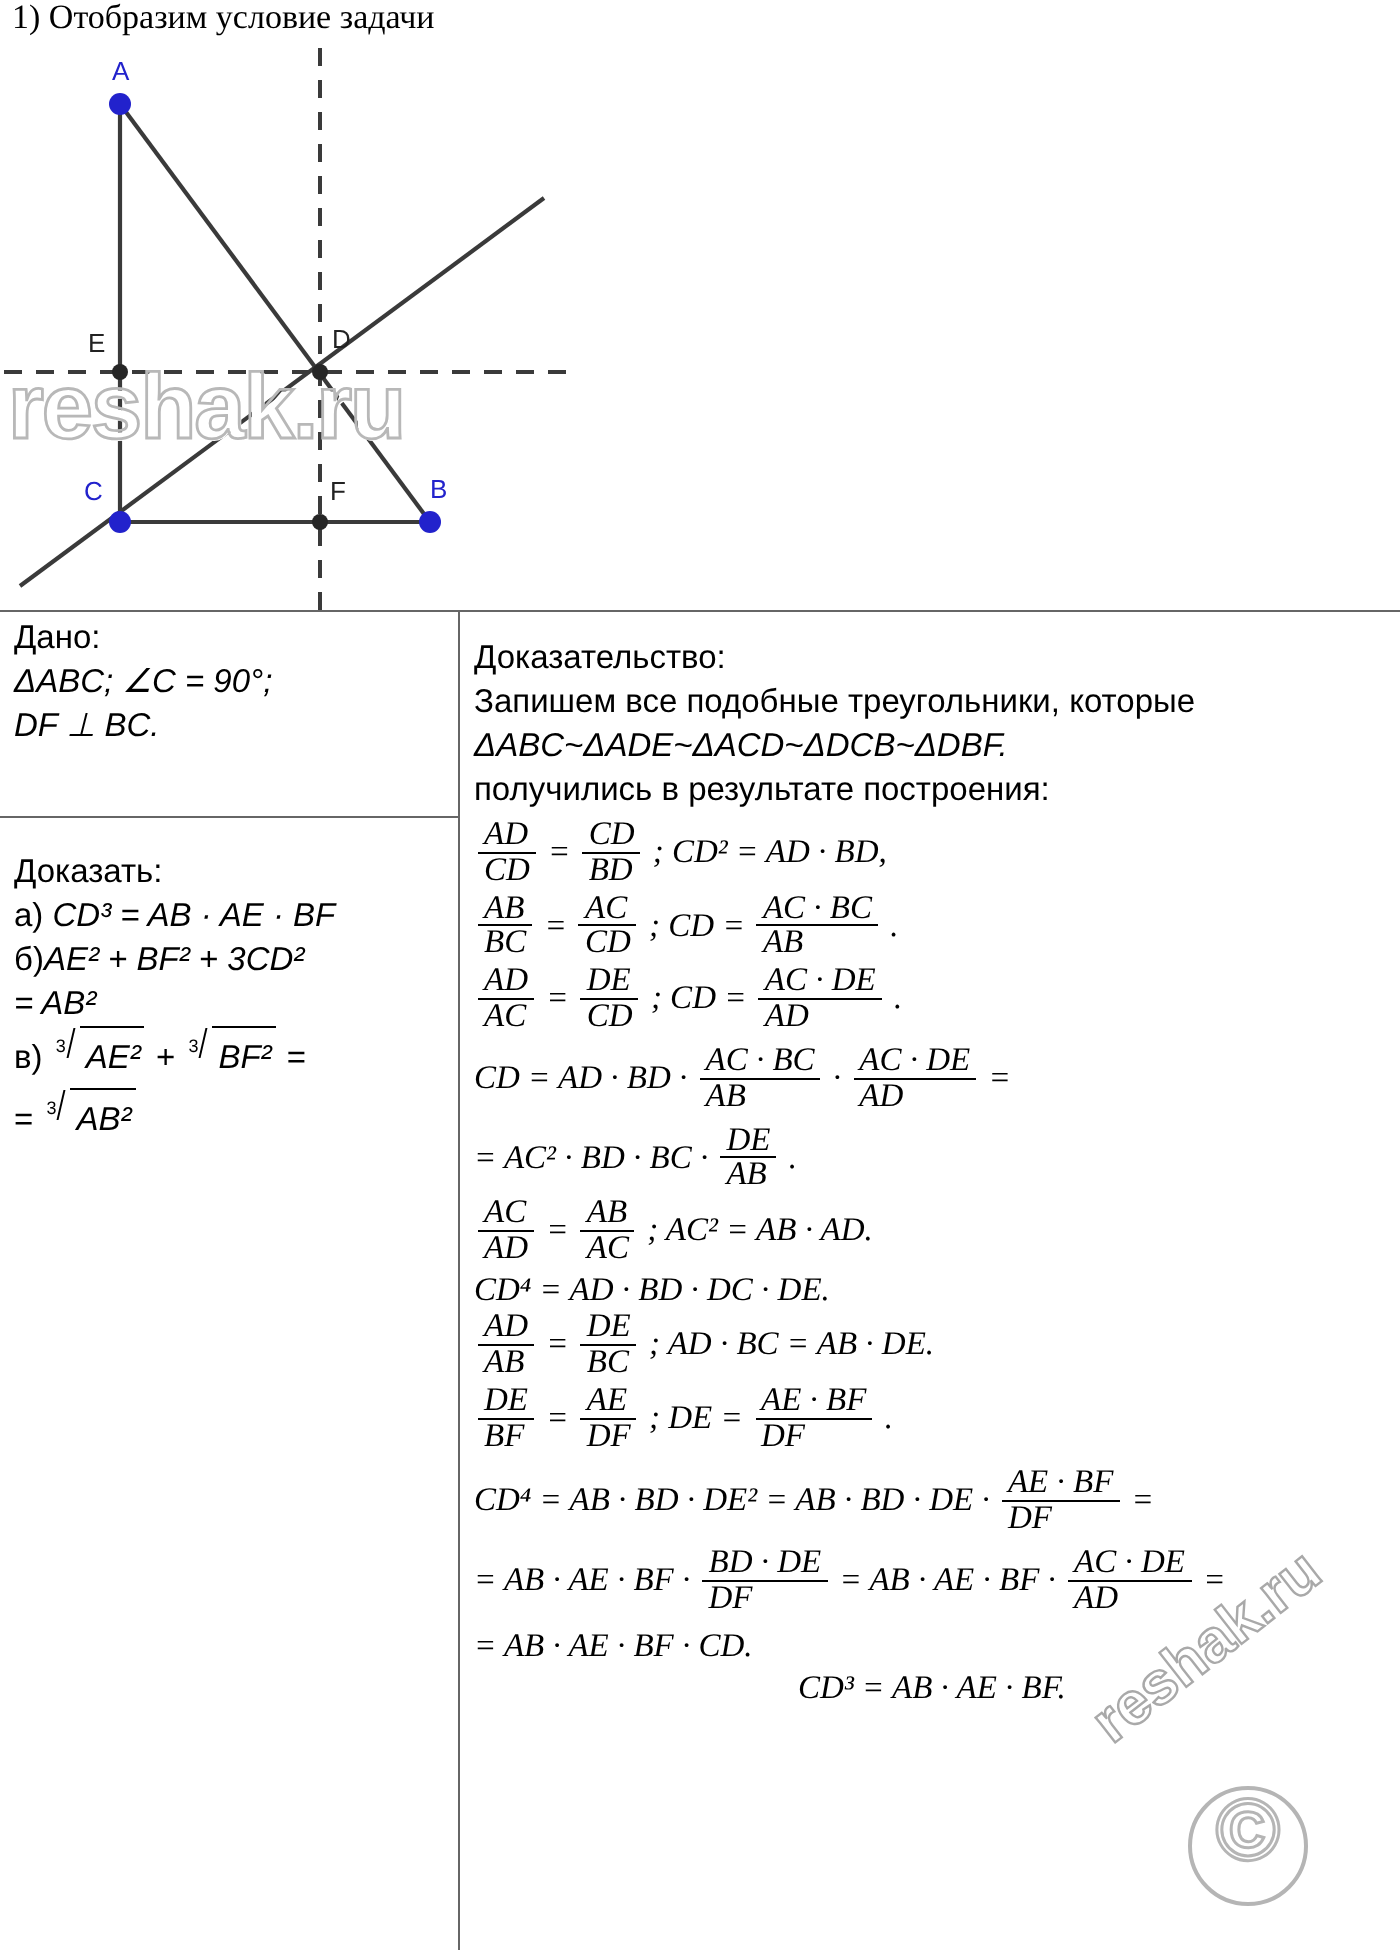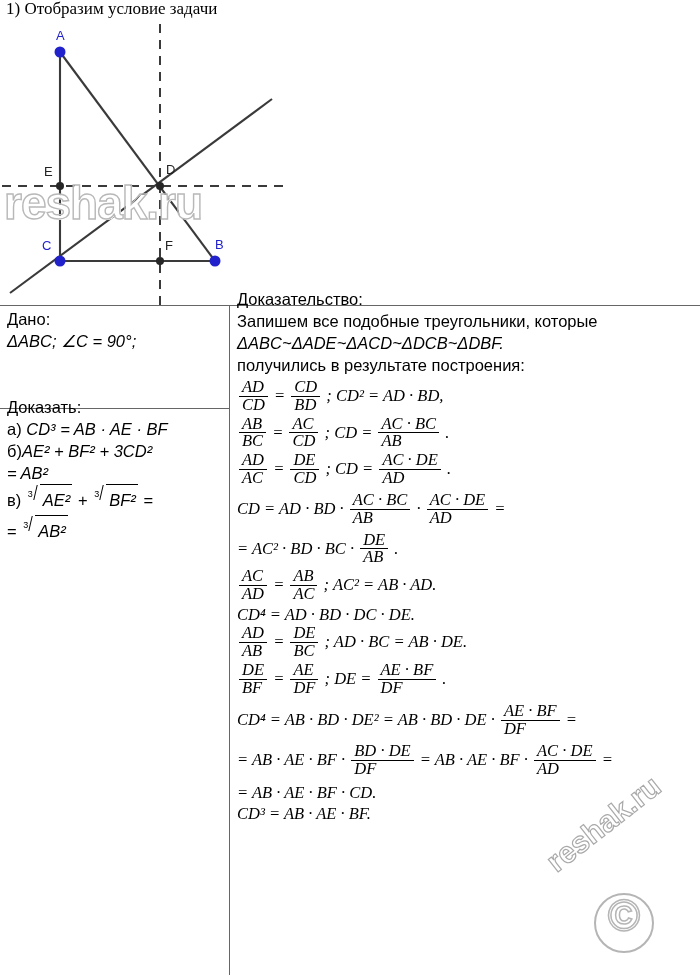--- a/index.html
+++ b/index.html
@@ -61,21 +61,21 @@
     font-size:44px;font-weight:bold;
     color:transparent;-webkit-text-stroke:1.5px #b5b5b5;
   }
 
   .topline{left:0;top:305px;width:700px;height:1px;background:#666;position:absolute;}
   .vline{left:229px;top:306px;width:1px;height:669px;background:#666;position:absolute;}
   .midline{left:0;top:408px;width:229px;height:1px;background:#666;position:absolute;}
 
   
   .colL{position:absolute;left:7px;top:308px;width:218px;}
-  .colR{position:absolute;left:237px;top:288px;width:458px;}
+  .colR{position:absolute;left:237px;top:318px;width:458px;}
 
   .ln{
     font-family:Liberation Sans, sans-serif;
     font-size:16.5px;
     line-height:22px;
     white-space:nowrap;
   }
   .mi{font-style:italic;}
 
   
@@ -138,23 +138,24 @@
 
   <div class="wm-main">reshak.ru</div>
 
   <div class="topline"></div>
   <div class="vline"></div>
   <div class="midline"></div>
 
   <div class="colL">
     <div class="ln">Дано:</div>
     <div class="ln mi">ΔABC; ∠C = 90°;</div>
-  </div>
-
-  <div class="colL" style="top:396px;">
+    <div class="ln mi">DF ⊥ BC.</div>
+  </div>
+
+  <div class="colL" style="top:425px;">
     <div class="ln">Доказать:</div>
 
     <div class="ln">
       <span>а)</span>
       <span class="mi">CD³ = AB · AE · BF</span>
     </div>
 
     <div class="ln">
       <span>б)</span><span class="mi">AE² + BF² + 3CD²</span>
     </div>
@@ -314,21 +315,21 @@
       </span>
       <span class="mi">= AB · AE · BF ·</span>
       <span class="fr">
         <span class="nu">AC · DE</span>
         <span class="de">AD</span>
       </span>
       <span class="mi">=</span>
     </div>
 
     <div class="eqline mi" style="margin-top:6px;">= AB · AE · BF · CD.</div>
-    <div class="eqline mi" style="margin-top:4px;">CD³ = AB · AE · BF.</div>
+    <div class="eqline mi" style="margin-top:4px;text-align:center;">CD³ = AB · AE · BF.</div>
   </div>
 
   <div class="wm-rot">reshak.ru</div>
   <div class="wm-circ">
     <span>©</span>
   </div>
 
 </div>
 
 </body></html>

